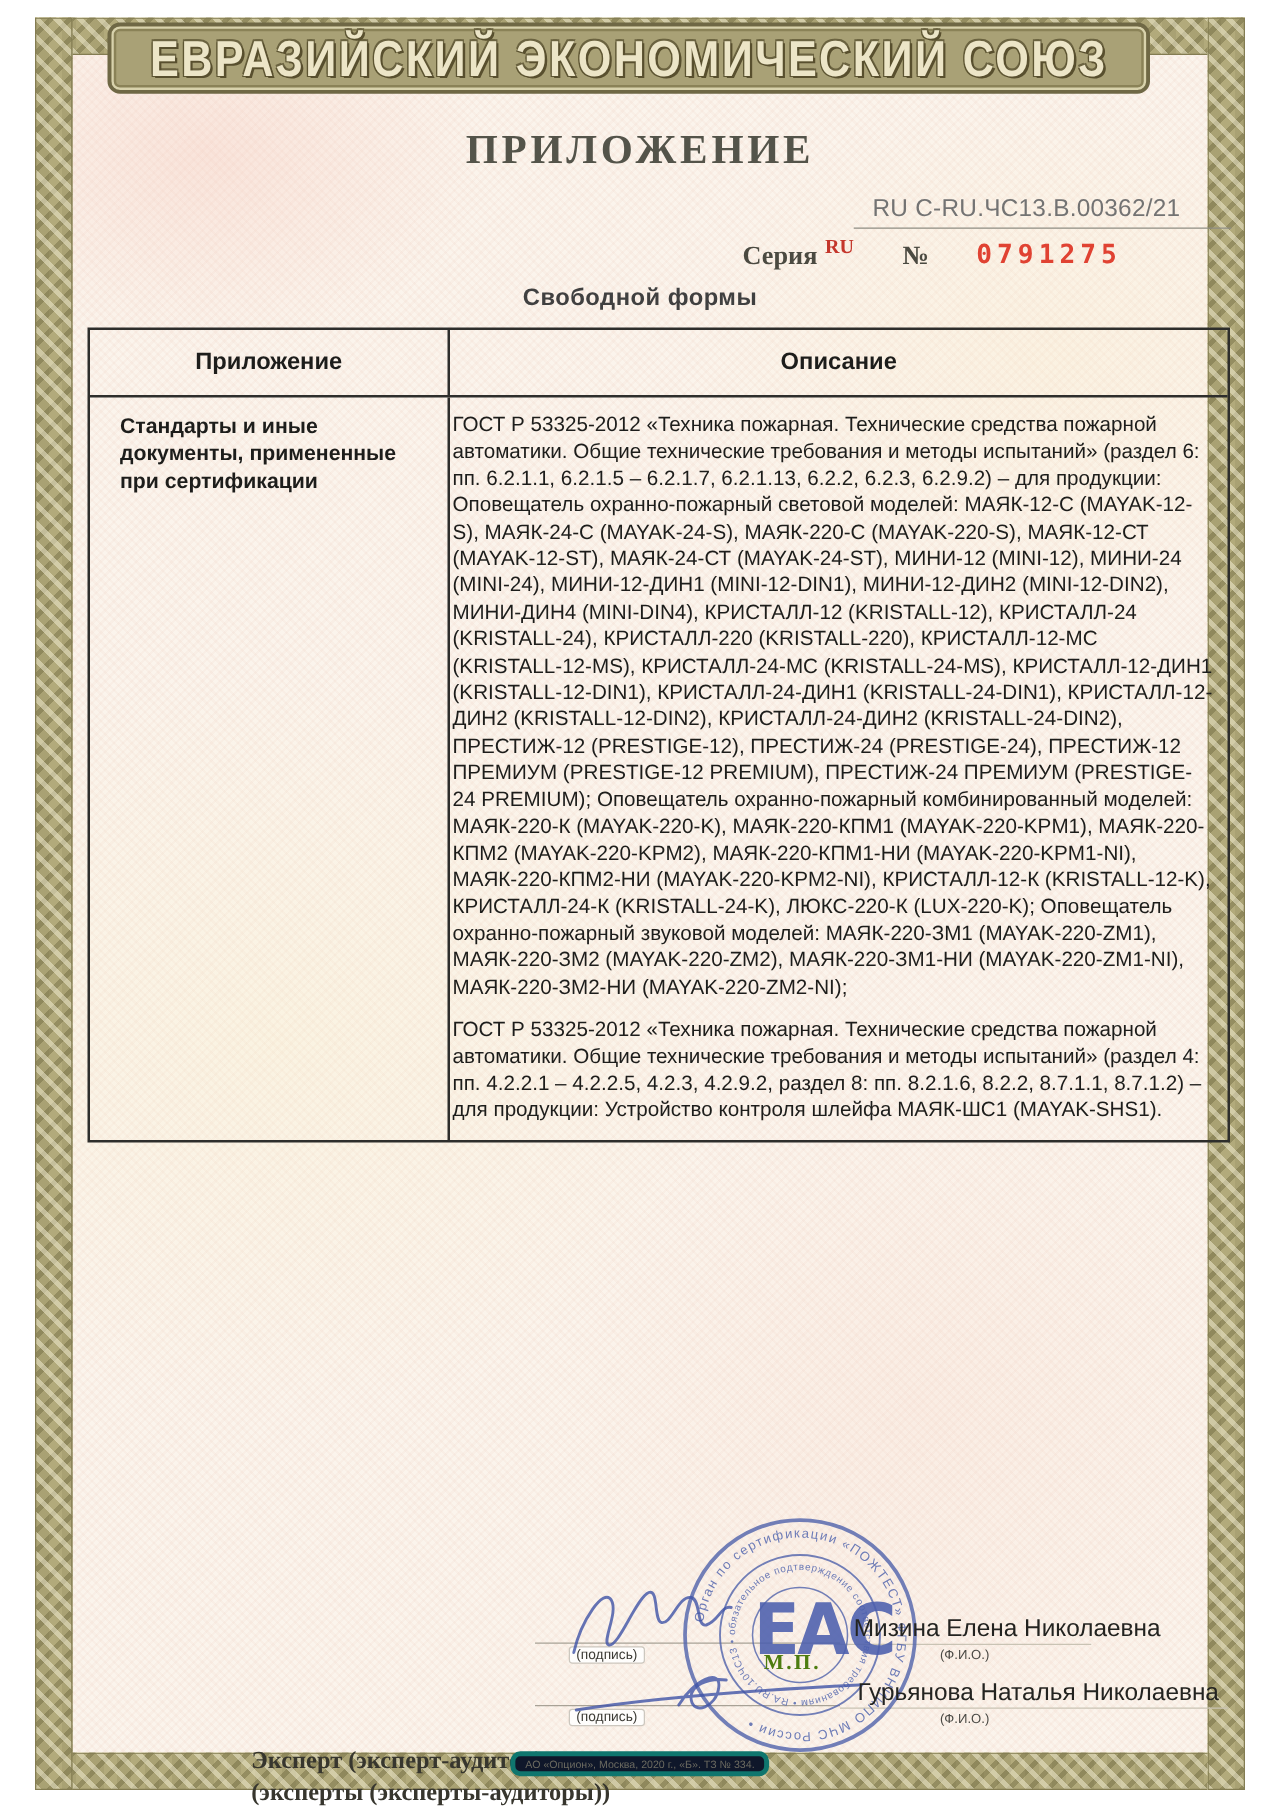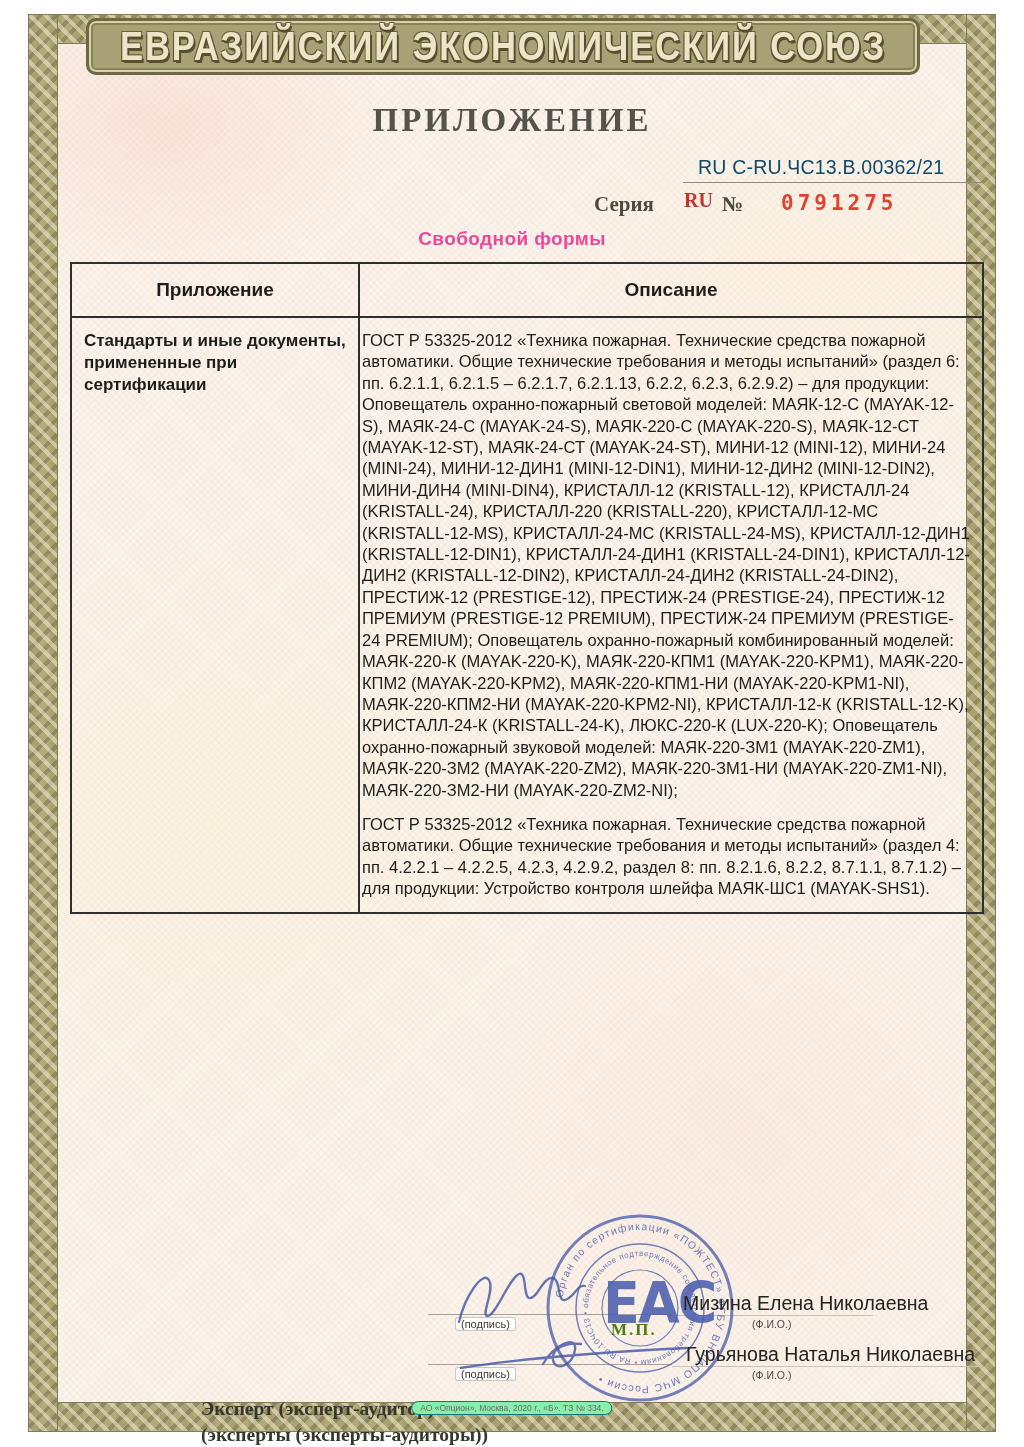--- a/index.html
+++ b/index.html
@@ -59,65 +59,65 @@
     font-size: 33px; letter-spacing: 3px; color: #54544a;
   }
   .cert-label {
     position: absolute; left: 228px; top: 157px; z-index: 2;
     font-family: "Liberation Serif", serif; font-weight: 600;
     font-size: 21px; letter-spacing: 0.4px; color: #403f37;
   }
   .cert-number {
     position: absolute; left: 698px; top: 156px; z-index: 2;
     font-family: "Liberation Sans", sans-serif;
-    font-size: 19.5px; letter-spacing: 0.2px; color: #0c4a6e; text-align: center;
+    font-size: 19.5px; letter-spacing: 0.2px; color: #737373; text-align: center;
   }
   .cert-underline {
     position: absolute; left: 683px; top: 168px; width: 302px; height: 15px; z-index: 2;
     border-bottom: 1.5px solid #8f8d83;
   }
   .series-label, .number-sign {
     position: absolute; z-index: 2;
     font-family: "Liberation Serif", serif; font-weight: 600;
     font-size: 21px; color: #4b4a41;
   }
   .series-label { left: 594px; top: 192px; }
   .number-sign  { left: 722px; top: 192px; }
   .series-value {
     position: absolute; left: 660px; top: 189px; z-index: 2;
     font-family: "Liberation Serif", serif; font-weight: 700;
-    font-size: 20px; color: #c4362b; margin-left: 24px;
+    font-size: 16px; color: #c4362b;
   }
   .blank-number {
     position: absolute; left: 752px; top: 191px; z-index: 2;
     font-family: "DejaVu Sans Mono", monospace; font-weight: 600;
     font-size: 21px; letter-spacing: 4px; color: #e04232; margin-left: 29px;
   }
   .form-note {
     position: absolute; left: 62px; top: 228px; width: 900px; text-align: center; z-index: 2;
     font-family: "Liberation Sans", sans-serif; font-weight: bold;
-    font-size: 19px; letter-spacing: 0.4px; color: #ec4899;
+    font-size: 19px; letter-spacing: 0.4px; color: #404040;
   }
 
   
   .cert-table {
     position: absolute; left: 70px; top: 262px; width: 914px; height: 652px; z-index: 2;
     border: 2px solid #2e2e2c;
     display: flex; flex-direction: column;
   }
   .t-head { display: flex; height: 54px; border-bottom: 2px solid #2e2e2c; flex: 0 0 auto; }
   .t-body { display: flex; flex: 1 1 auto; }
   .th-appendix, .td-appendix { width: 288px; border-right: 2px solid #2e2e2c; flex: 0 0 auto; }
   .th-appendix, .th-description {
     display: flex; align-items: center; justify-content: center;
     font-weight: bold; font-size: 19px; color: #1d1d1b;
   }
   .th-description, .td-description { flex: 1 1 auto; }
   .td-appendix {
-    padding: 12px 10px 0 12px;
+    padding: 12px 10px 0 24px;
     font-weight: bold; font-size: 17px; line-height: 22px; color: #1d1d1b;
   }
   .td-description {
     padding: 12px 12px 0 2px;
     font-size: 16.5px; line-height: 21.4px; color: #1d1d1b;
   }
   .td-description p { margin: 0 0 13px 0; }
 
   
   .sig-label {
@@ -166,21 +166,21 @@
   .mp-label {
     position: absolute; left: 611px; top: 1320px; z-index: 4;
     font-family: "Liberation Serif", serif; font-weight: 700;
     font-size: 17px; letter-spacing: 2px; color: #4d7c0f;
   }
   .sig-svg { position: absolute; left: 425px; top: 1256px; z-index: 4; }
 
   
   .imprint {
     position: absolute; left: 50%; top: 1401px; transform: translateX(-50%); z-index: 3;
-    background: #86efac; border: 1px solid #0f766e; border-radius: 8px;
+    background: #0f172a; border: 4px solid #0f766e; border-radius: 8px;
     padding: 1px 8px; white-space: nowrap;
     font-size: 8.5px; color: #6b6a60;
   }
 </style>
 </head>
 <body>
 
 <div class="page">
 
   <div class="bstrip top"></div>

